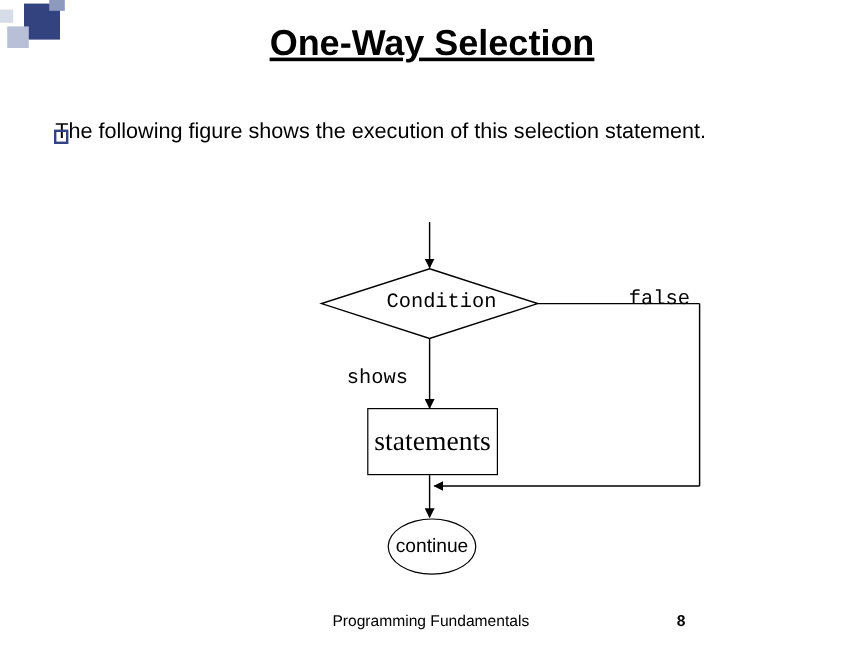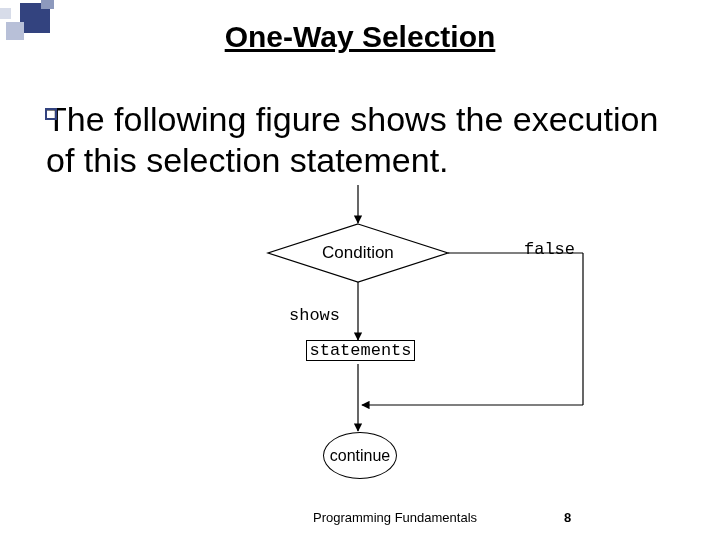--- a/index.html
+++ b/index.html
@@ -42,58 +42,57 @@
   .bullet-sq {
     width: 8px;
     height: 8px;
     border: 2px solid #33437f;
     margin-top: 9px;
     flex-shrink: 0;
     position: absolute;
     left: -1px;
   }
   .body-text {
-    font-size: 34px;
+    font-size: 18px;
     line-height: 1.2;
     margin-left: 0;
   }
   
   .fc-label {
     position: absolute;
-    font-family: Liberation Sans, sans-serif;
+    font-family: Liberation Mono, monospace;
     font-size: 17px;
   }
   .fc-sans {
     font-family: Liberation Mono, monospace;
   }
   .statements-box {
     position: absolute;
     border: 1px solid #000;
     background: #fff;
     text-align: center;
-    font-family: Liberation Mono, monospace;
-    font-size: 17px;
-    padding: 0 0;
+    font-family: Liberation Serif, serif;
+    font-size: 23px;
+    padding: 14px 0;
   }
   .continue-circle {
     position: absolute;
     border: 1px solid #000;
     border-radius: 50%;
     background: #fff;
     text-align: left;
     font-family: Arial, sans-serif;
     font-size: 16px;
     display: flex;
     align-items: center;
     justify-content: center;
   }
   .footer-text {
     position: absolute;
     font-size: 13px;
-    margin-left: 36px;
   }
   .footer-num {
     position: absolute;
     font-size: 13px;
     font-weight: bold;
   }
   svg.flow {
     position: absolute;
     top: 0;
     left: 0;

